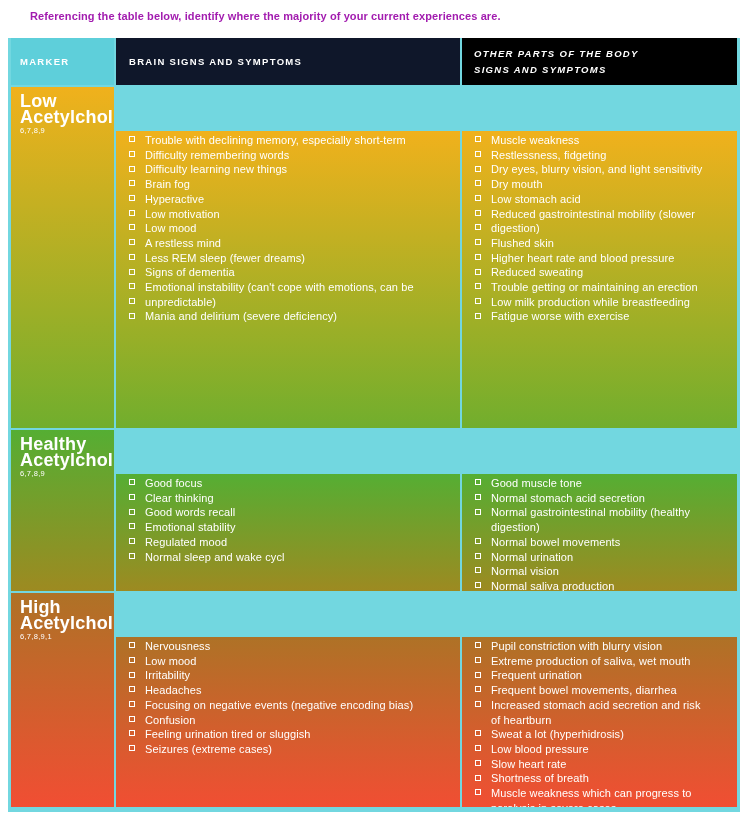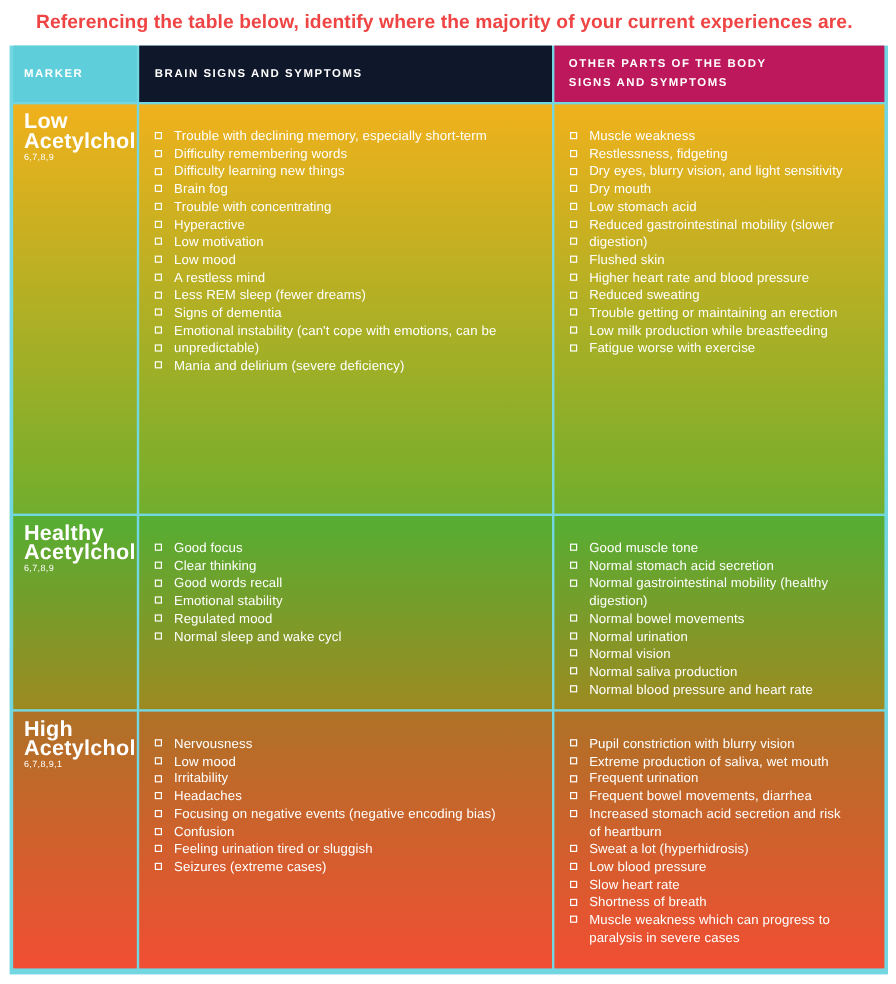--- a/index.html
+++ b/index.html
@@ -2,21 +2,21 @@
 <html><head>
 <meta charset="utf-8">
 <style>
   * { margin:0; padding:0; box-sizing:border-box; }
   html,body { width:747px; height:820px; background:#ffffff;
     font-family:"Liberation Sans", sans-serif; }
   body { position:relative; overflow:hidden; }
 
   .page-title {
     position:absolute; left:30px; top:10px; width:700px;
-    font-size:16px; font-weight:700; color:#ef4444;
+    font-size:11px; font-weight:700; color:#a21caf;
     letter-spacing:0.1px;
   }
 
   .ach-table {
     position:absolute; left:8px; top:38px; width:732px; height:774px;
     display:grid;
     grid-template-columns:103px 344px 1fr;
     grid-template-rows:47px 341px 161px 214px;
     gap:2px;
     padding:0 3px 5px 3px;
@@ -30,21 +30,21 @@
   .hcell.c1 { padding-left:9px; }
   .hcell.c2 { padding-left:13px; }
   .hcell.c3 { padding-left:12px; }
 
   .cell { color:#ffffff; overflow:hidden; }
 
   .marker-cell { padding:7px 5px 0 9px; }
   .marker-name { font-size:18px; font-weight:700; line-height:15.5px; letter-spacing:0.2px; }
   .marker-sup  { font-size:7.5px; font-weight:400; margin-top:1px; letter-spacing:0.3px; }
 
-  .list-cell { padding:20px 8px 0 13px; }
+  .list-cell { padding:2px 8px 0 13px;margin-top:44px; }
   .li {
     position:relative; padding-left:16px;
     font-size:11px; line-height:14.7px; letter-spacing:0.1px;
   }
   .cb {
     position:absolute; left:0; top:3.2px;
     width:6px; height:6px;
     border:1.6px solid #ffffff;
     background:transparent;
   }
@@ -54,33 +54,32 @@
 
 <div class="page-title">Referencing the table below, identify where the majority of your current experiences are.</div>
 
 <div class="ach-table" id="ach-table" style="background: rgb(114, 215, 224);">
   <div class="hcell c1" style="background: rgb(94, 207, 218);">
     <span>MARKER</span>
   </div>
   <div class="hcell c2" style="background: #0f172a;">
     <span>BRAIN SIGNS AND SYMPTOMS</span>
   </div>
-  <div class="hcell c3" style="background: #be185d;">
+  <div class="hcell c3" style="background: #000000; font-style: italic;">
     <span>OTHER PARTS OF THE BODY</span>
     <span>SIGNS AND SYMPTOMS</span>
   </div>
 <div style="display: contents;"><div class="cell marker-cell" style="background: linear-gradient(rgb(240, 177, 28) 0%, rgb(113, 174, 45) 100%);">
         <div class="marker-name">Low<br>Acetylcholine</div>
         <div class="marker-sup">6,7,8,9</div>
       </div><div class="cell list-cell" style="background: linear-gradient(rgb(240, 177, 28) 0%, rgb(113, 174, 45) 100%);">
         <div class="li"><span class="cb"></span><span>Trouble with declining memory, especially short-term</span></div>
         <div class="li"><span class="cb"></span><span>Difficulty remembering words</span></div>
         <div class="li"><span class="cb"></span><span>Difficulty learning new things</span></div>
         <div class="li"><span class="cb"></span><span>Brain fog</span></div>
-        <div class="li"><span class="cb"></span><span>Trouble with concentrating</span></div>
         <div class="li"><span class="cb"></span><span>Hyperactive</span></div>
         <div class="li"><span class="cb"></span><span>Low motivation</span></div>
         <div class="li"><span class="cb"></span><span>Low mood</span></div>
         <div class="li"><span class="cb"></span><span>A restless mind</span></div>
         <div class="li"><span class="cb"></span><span>Less REM sleep (fewer dreams)</span></div>
         <div class="li"><span class="cb"></span><span>Signs of dementia</span></div>
         <div class="li"><span class="cb"></span><span>Emotional instability (can't cope with emotions, can be</span></div>
         <div class="li"><span class="cb"></span><span>unpredictable)</span></div>
         <div class="li"><span class="cb"></span><span>Mania and delirium (severe deficiency)</span></div>
       </div><div class="cell list-cell" style="background: linear-gradient(rgb(240, 177, 28) 0%, rgb(113, 174, 45) 100%);">

